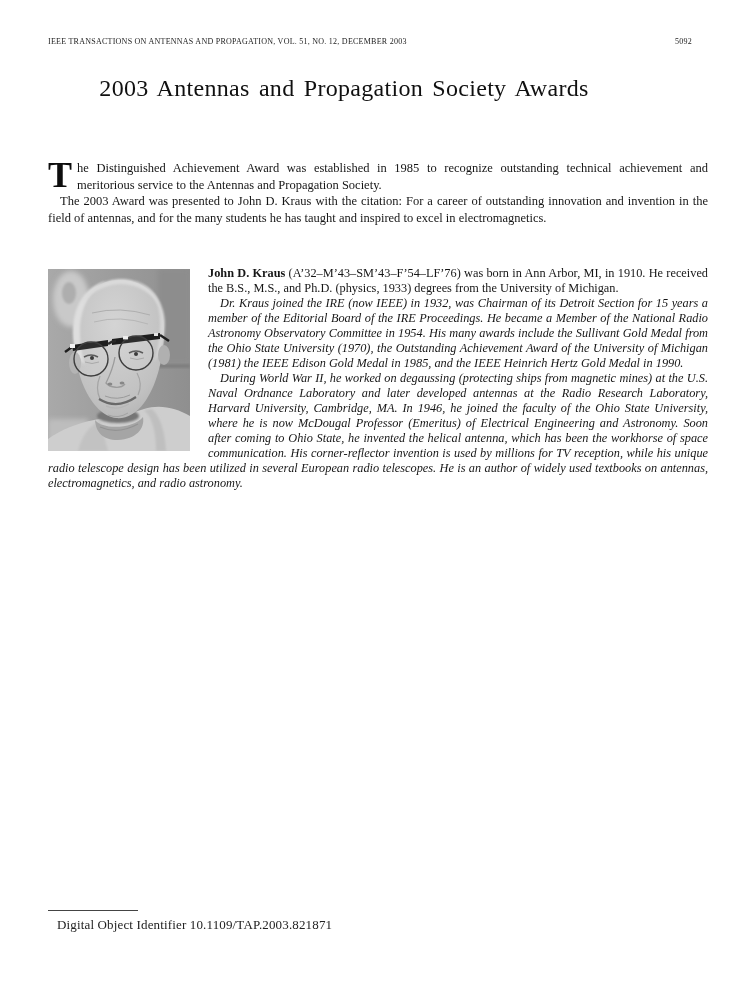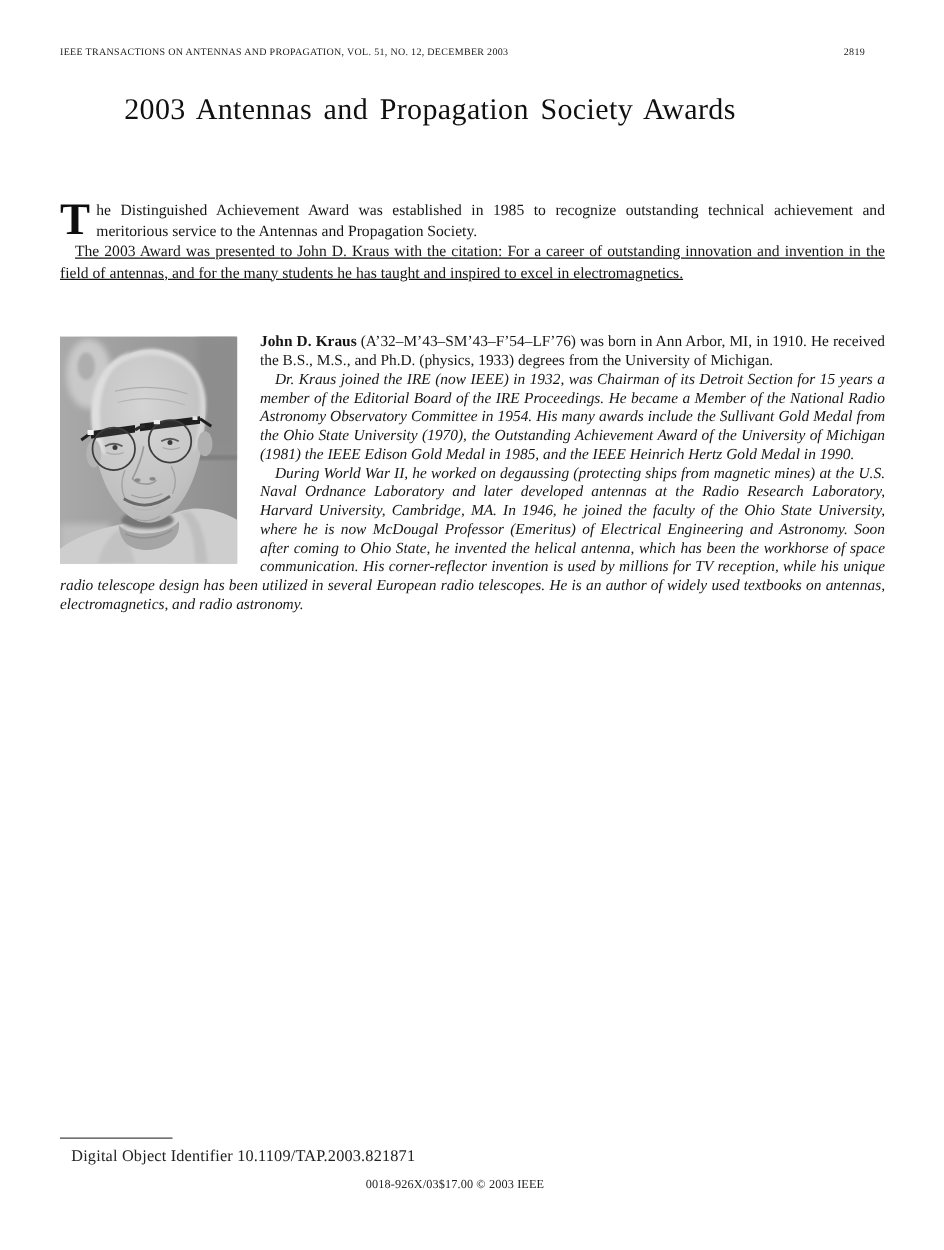--- a/index.html
+++ b/index.html
@@ -32,21 +32,21 @@
   }
 
   
   .intro {
     position: absolute;
     top: 160px; left: 48px; width: 660px;
     font-size: 12.5px; line-height: 16.5px;
     text-align: justify; hyphens: auto;
   }
   .intro p { margin: 0; }
-  .intro .p2 { text-indent: 12px; text-decoration: underline; }
+  .intro .p2 { text-indent: 12px; }
   .dropcap {
     float: left;
     font-size: 36px; line-height: 27px; font-weight: bold;
     margin: 2px 5px 0 0; color: #0d0d0d;
   }
 
   
   .bio {
     position: absolute;
     top: 266px; left: 48px; width: 660px;
@@ -81,21 +81,21 @@
     font-size: 9.8px; color: #222; letter-spacing: 0.1px;
   }
 </style>
 </head>
 <body>
 
 <div class="page">
 
   <div class="header">
     <span>IEEE TRANSACTIONS ON ANTENNAS AND PROPAGATION, VOL. 51, NO. 12, DECEMBER 2003</span>
-    <span class="pageno">2819</span>
+    <span class="pageno">5092</span>
   </div>
 
   <div class="title-block">
     <div>2003 Antennas and Propagation Society Awards</div>
   </div>
 
   <div class="intro">
     <p><span class="dropcap">T</span><span>he Distinguished Achievement Award was established in 1985 to recognize outstanding technical achievement and meritorious service to the Antennas and Propagation Society.</span></p>
     <p class="p2">The 2003 Award was presented to John D. Kraus with the citation: For a career of outstanding innovation and invention in the field of antennas, and for the many students he has taught and inspired to excel in electromagnetics.</p>
   </div>
@@ -185,15 +185,14 @@
     <p><span class="name">John D. Kraus</span><span> (A’32–M’43–SM’43–F’54–LF’76) was born in Ann Arbor, MI, in 1910. He received the B.S., M.S., and Ph.D. (physics, 1933) degrees from the University of Michigan.</span></p>
     <p class="indent">Dr. Kraus joined the IRE (now IEEE) in 1932, was Chairman of its Detroit Section for 15 years a member of the Editorial Board of the IRE Proceedings. He became a Member of the National Radio Astronomy Observatory Committee in 1954. His many awards include the Sullivant Gold Medal from the Ohio State University (1970), the Outstanding Achievement Award of the University of Michigan (1981) the IEEE Edison Gold Medal in 1985, and the IEEE Heinrich Hertz Gold Medal in 1990.</p>
     <p class="indent">During World War II, he worked on degaussing (protecting ships from magnetic mines) at the U.S. Naval Ordnance Laboratory and later developed antennas at the Radio Research Laboratory, Harvard University, Cambridge, MA. In 1946, he joined the faculty of the Ohio State University, where he is now McDougal Professor (Emeritus) of Electrical Engineering and Astronomy. Soon after coming to Ohio State, he invented the helical antenna, which has been the workhorse of space communication. His corner-reflector invention is used by millions for TV reception, while his unique radio telescope design has been utilized in several European radio telescopes. He is an author of widely used textbooks on antennas, electromagnetics, and radio astronomy.</p>
   </div>
 
   <div class="footnote">
     <div class="rule"></div>
     <div class="doi">Digital Object Identifier 10.1109/TAP.2003.821871</div>
   </div>
 
-  <div class="footer">0018-926X/03$17.00 © 2003 IEEE</div>
 
 </div>
 
 </body></html>

